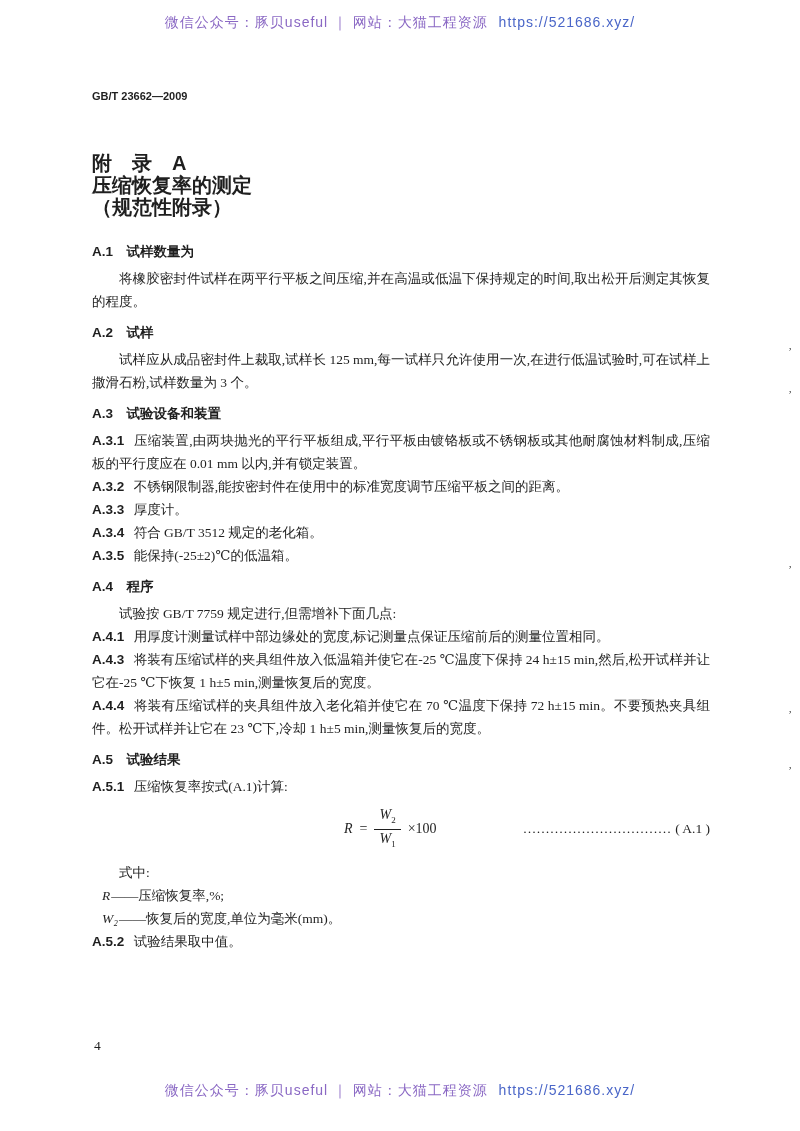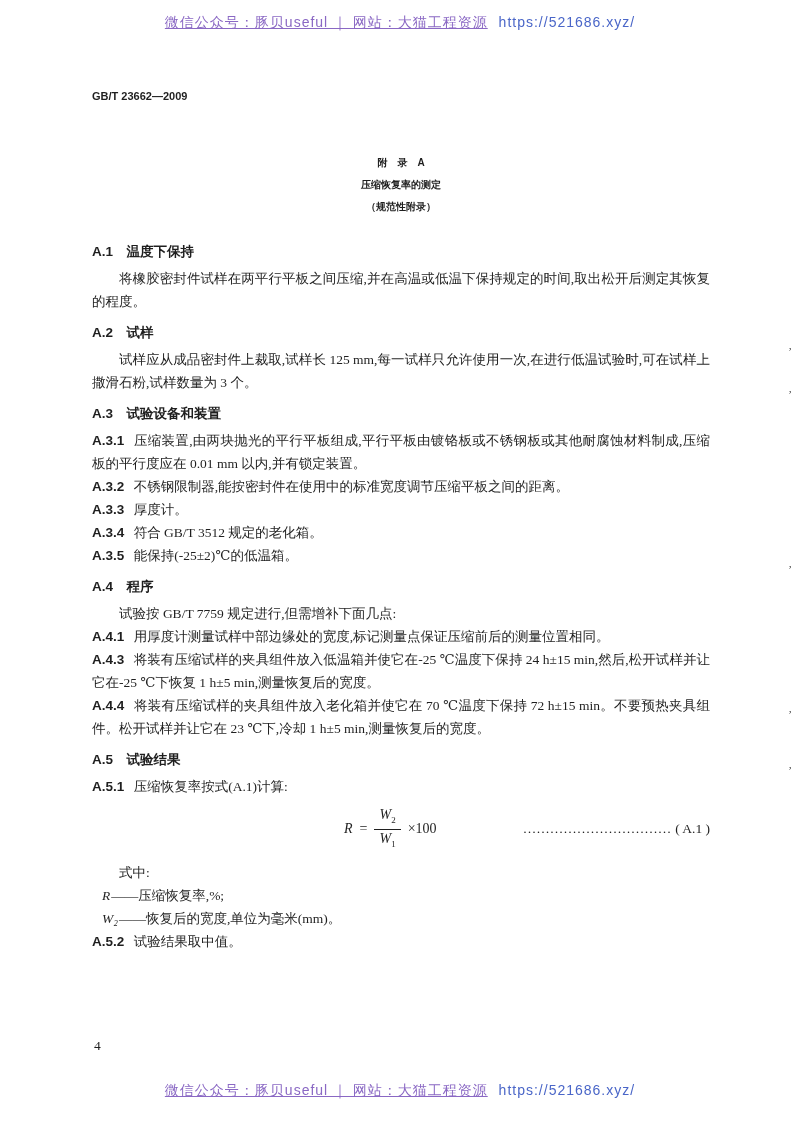--- a/index.html
+++ b/index.html
@@ -12,38 +12,38 @@
     color:#1f1f1f;
     overflow:hidden;
   }
   .watermark {
     position:absolute; left:0; width:100%;
     text-align:center; font-size:14px; letter-spacing:1px;
     font-family:"Liberation Sans","DejaVu Sans",sans-serif;
   }
   .wm-top { top:14px; }
   .wm-bottom { top:1082px; }
-  .wm-text { color:#8a68c4;text-decoration:underline; }
+  .wm-text { color:#8a68c4; }
   .wm-link { color:#4a66c8; text-decoration:none; margin-left:6px; }
 
   .doc-number {
     position:absolute; top:90px; left:92px;
     font-weight:bold; font-size:11px;
     font-family:"Liberation Sans","DejaVu Sans",sans-serif;
   }
 
   .content {
     position:absolute; top:152px; left:92px;
     width:618px;
     font-size:13.5px; line-height:23px;
     text-align:justify;
   }
   .title-block {
-    text-align:center; font-weight:bold;
-    font-size:10px; line-height:22px;
+    text-align:left; font-weight:bold;
+    font-size:20px; line-height:22px;
     margin-bottom:22px;
     font-family:"Liberation Sans","DejaVu Sans",sans-serif;
   }
   .sec-heading {
     font-weight:bold;
     font-family:"Liberation Sans","DejaVu Sans",sans-serif;
     margin:8px 0 4px 0;
   }
   .para { margin:0; }
   .para.indent { text-indent:2em; }
@@ -95,21 +95,21 @@
   <div class="doc-number">GB/T 23662—2009</div>
 
   <div class="content">
 
     <div class="title-block">
       <div>附　录　A</div>
       <div>压缩恢复率的测定</div>
       <div>（规范性附录）</div>
     </div>
 
-    <div class="sec-heading">A.1　温度下保持</div>
+    <div class="sec-heading">A.1　试样数量为</div>
     <p class="para indent">将橡胶密封件试样在两平行平板之间压缩,并在高温或低温下保持规定的时间,取出松开后测定其恢复的程度。</p>
 
     <div class="sec-heading">A.2　试样</div>
     <p class="para indent">试样应从成品密封件上裁取,试样长 125 mm,每一试样只允许使用一次,在进行低温试验时,可在试样上撒滑石粉,试样数量为 3 个。</p>
 
     <div class="sec-heading">A.3　试验设备和装置</div>
     <p class="para clause"><span class="cnum">A.3.1</span><span>压缩装置,由两块抛光的平行平板组成,平行平板由镀铬板或不锈钢板或其他耐腐蚀材料制成,压缩板的平行度应在 0.01 mm 以内,并有锁定装置。</span></p>
     <p class="para clause"><span class="cnum">A.3.2</span><span>不锈钢限制器,能按密封件在使用中的标准宽度调节压缩平板之间的距离。</span></p>
     <p class="para clause"><span class="cnum">A.3.3</span><span>厚度计。</span></p>
     <p class="para clause"><span class="cnum">A.3.4</span><span>符合 GB/T 3512 规定的老化箱。</span></p>

